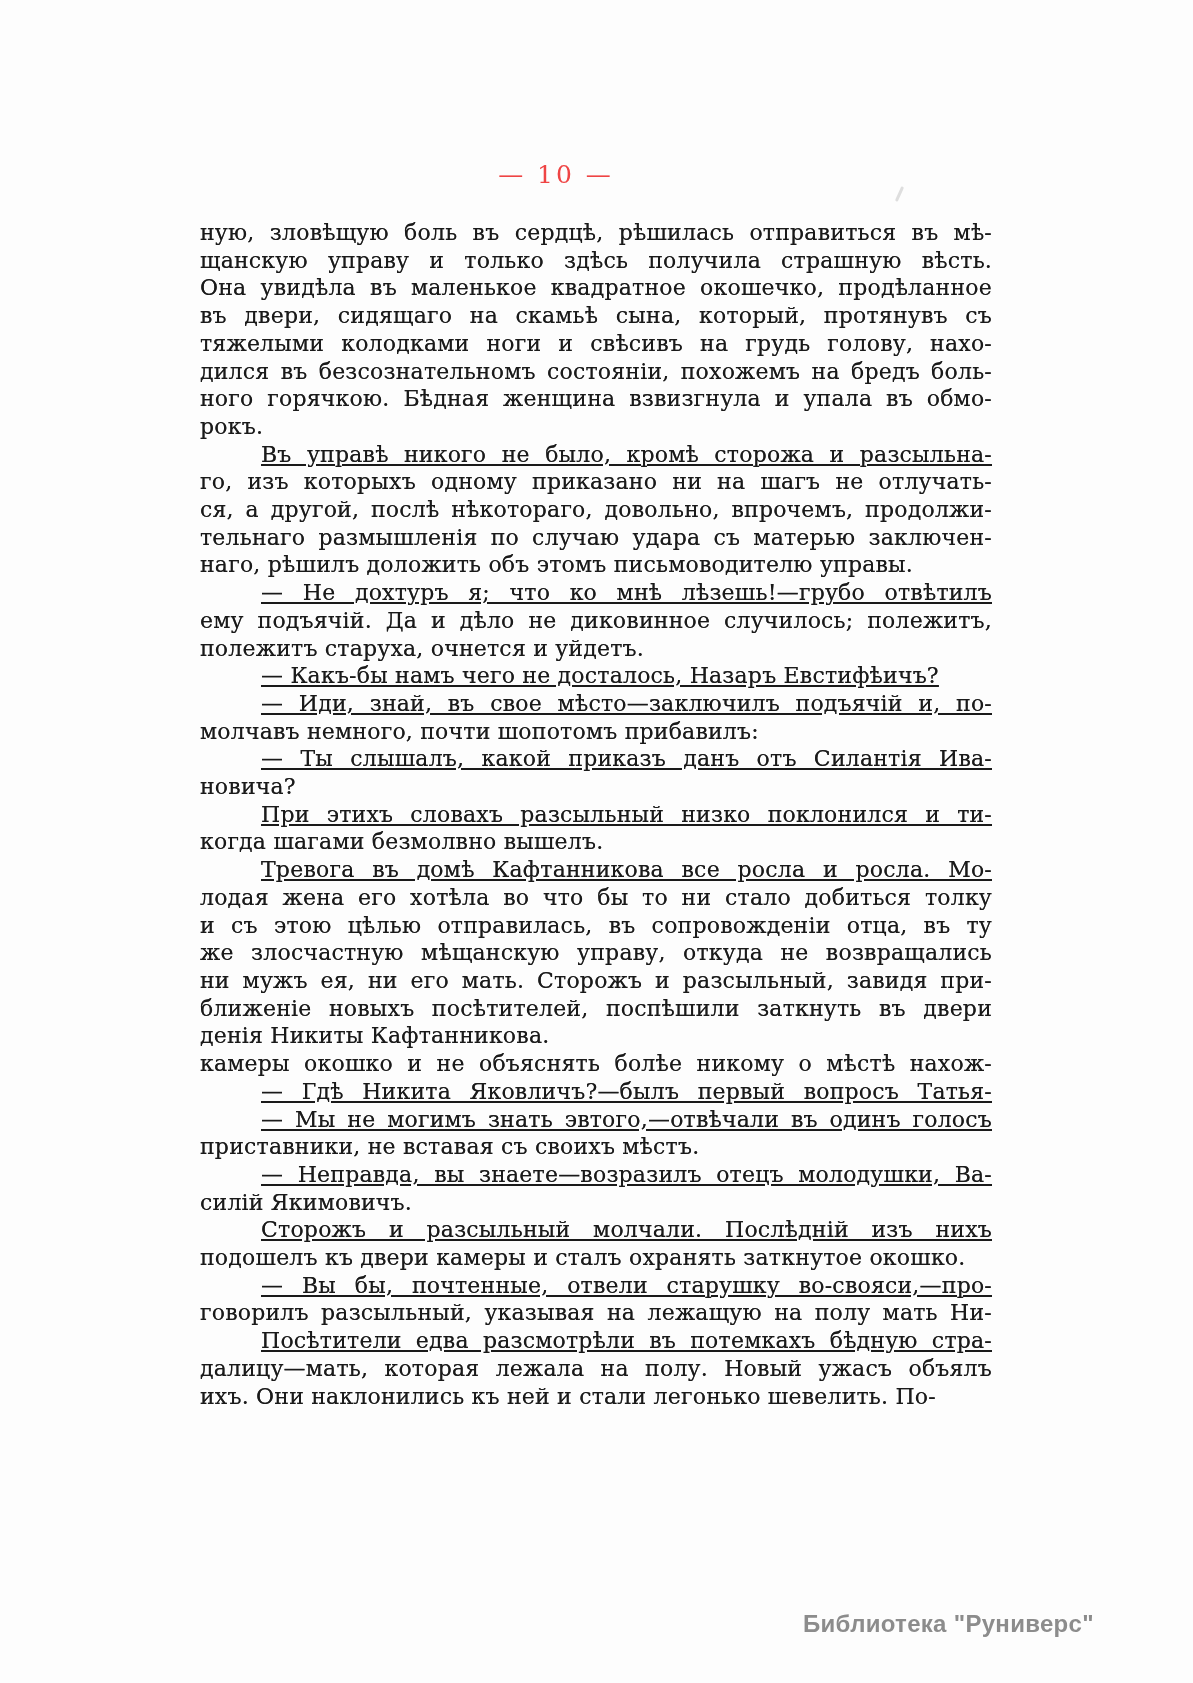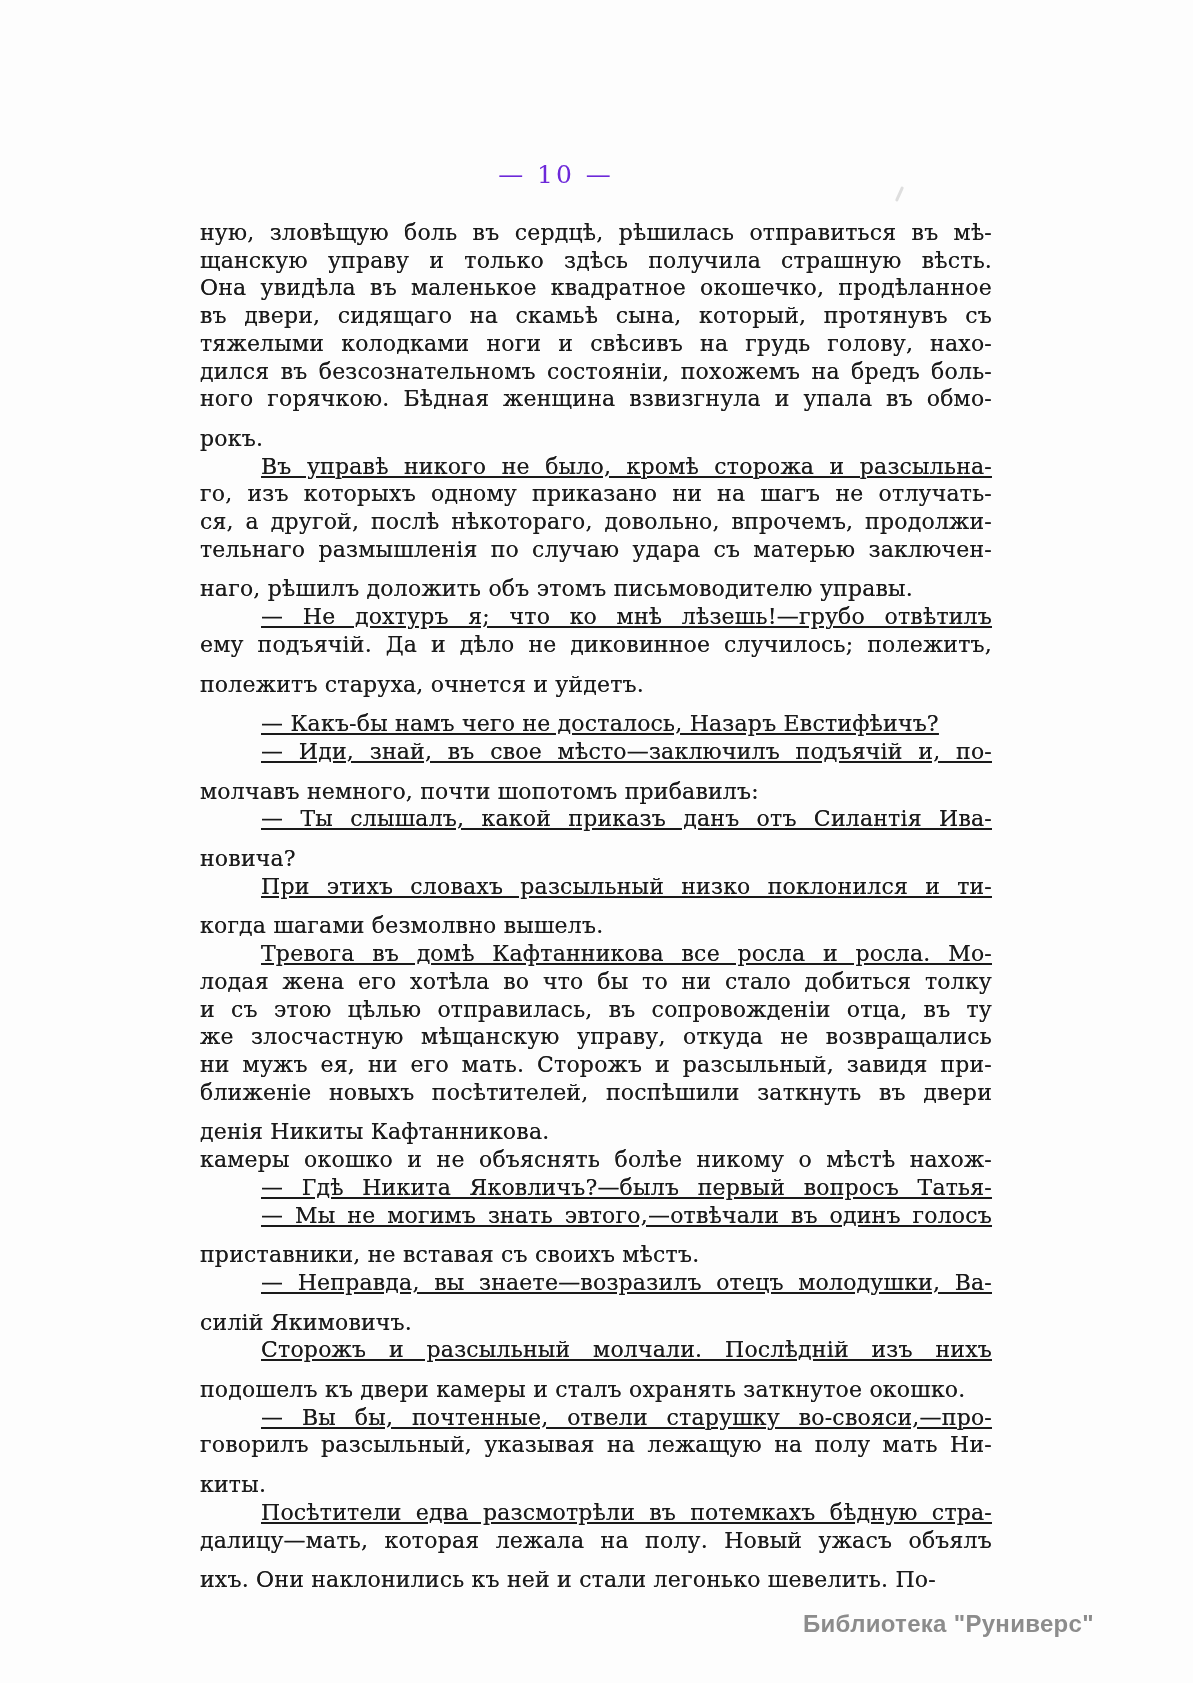--- a/index.html
+++ b/index.html
@@ -17,40 +17,39 @@
     color: #1a1a1a;
   }
   .page-number {
     position: absolute;
     top: 160px;
     left: 200px;
     width: 712px;
     text-align: center;
     font-size: 25px;
     letter-spacing: 3px;
-    color: #6d28d9;
+    color: #ef4444;
   }
   .text-block {
     position: absolute;
     top: 219px;
     left: 200px;
     width: 792px;
     font-size: 22px;
     line-height: 27.7px;
     letter-spacing: 0.2px;
     text-shadow: 0 0 0.5px rgba(20,20,20,0.7);
   }
   .text-block .line {
     text-align: justify;
     text-align-last: justify;
     white-space: normal;
   }
   .text-block .line.last {
     text-align-last: left;
-    margin-top: 12px;
   }
   .text-block .line.indent {
     padding-left: 61px;
     text-decoration: underline;
   }
   .watermark {
     position: absolute;
     top: 1610px;
     left: 803px;
     font-family: "Liberation Sans", "DejaVu Sans", sans-serif;
@@ -111,21 +110,20 @@
       <div class="line">камеры окошко и не объяснять болѣе никому о мѣстѣ нахож-</div>
       <div class="line indent">— Гдѣ Никита Яковличъ?—былъ первый вопросъ Татья-</div>
       <div class="line indent">— Мы не могимъ знать эвтого,—отвѣчали въ одинъ голосъ</div>
       <div class="line last">приставники, не вставая съ своихъ мѣстъ.</div>
       <div class="line indent">— Неправда, вы знаете—возразилъ отецъ молодушки, Ва-</div>
       <div class="line last">силій Якимовичъ.</div>
       <div class="line indent">Сторожъ и разсыльный молчали. Послѣдній изъ нихъ</div>
       <div class="line last">подошелъ къ двери камеры и сталъ охранять заткнутое окошко.</div>
       <div class="line indent">— Вы бы, почтенные, отвели старушку во-свояси,—про-</div>
       <div class="line">говорилъ разсыльный, указывая на лежащую на полу мать Ни-</div>
-      <div class="line last">киты.</div>
       <div class="line indent">Посѣтители едва разсмотрѣли въ потемкахъ бѣдную стра-</div>
       <div class="line">далицу—мать, которая лежала на полу. Новый ужасъ объялъ</div>
       <div class="line last">ихъ. Они наклонились къ ней и стали легонько шевелить. По-</div>
     </div>
 
   <div class="artifact"></div>
 
   <div class="watermark">Библиотека "Руниверс"</div>
 </div>
 

